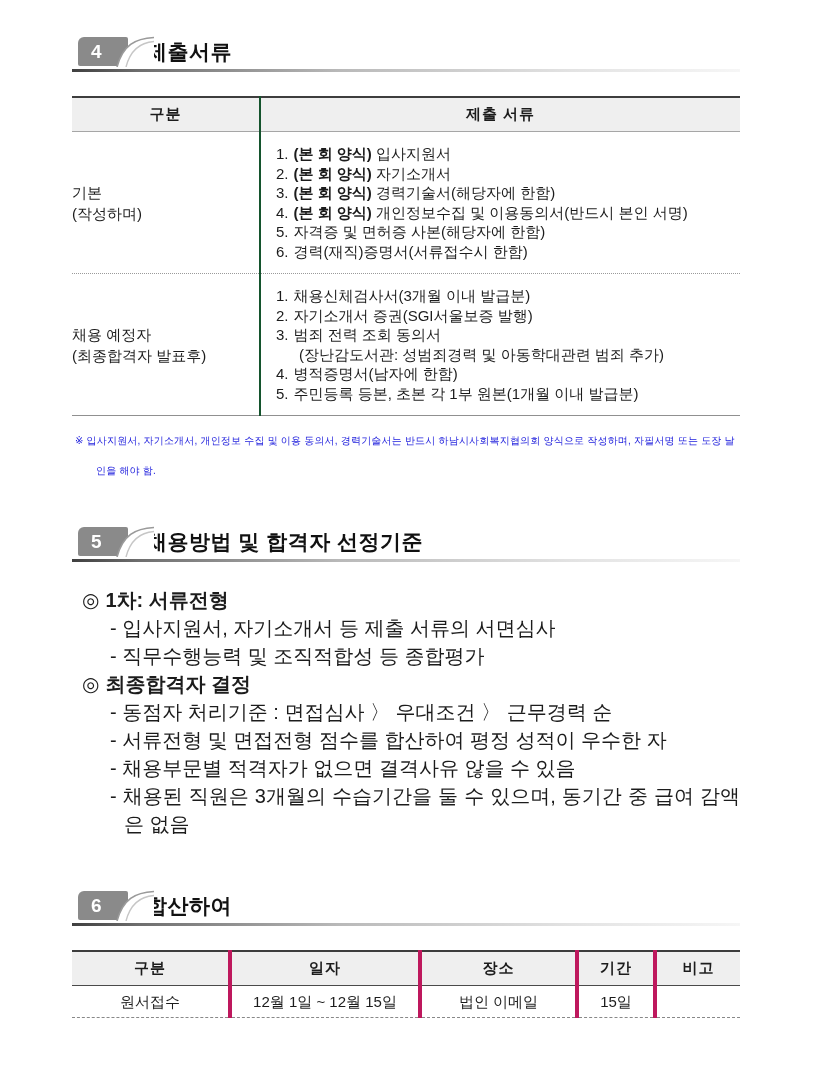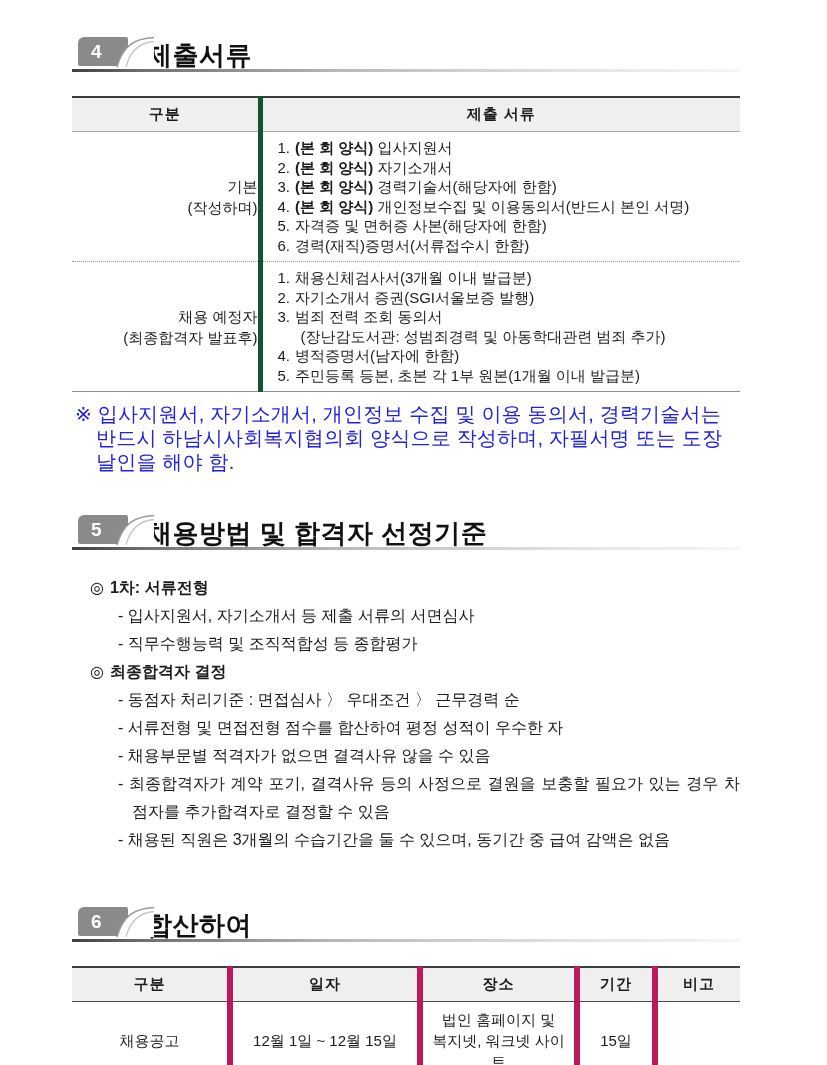--- a/index.html
+++ b/index.html
@@ -20,51 +20,51 @@
   }
   .sec-badge {
     position:absolute; left:6px; top:1px; width:50px; height:29px;
     background:#8a8a8a; border-radius:6px 2px 0 2px;
     color:#ffffff; font-weight:bold; font-size:19px;
     text-align:left; line-height:29px; padding-left:13px;
   }
   .sec-curl { position:absolute; left:42px; top:0; z-index:2; }
   .sec-title {
     position:absolute; left:74px; top:2px;
-    font-size:26px; font-weight:bold; letter-spacing:0.5px; color:#111;
+    font-size:21px; font-weight:bold; letter-spacing:0.5px; color:#111;
   }
 
   
   .doc-table {
     width:100%; border-collapse:collapse; table-layout:fixed;
     border-top:2px solid #3d3d3d; border-bottom:1px solid #909090;
     font-size:15px; margin-bottom:8px;
   }
   .doc-table col.c1 { width:188px; }
   .doc-table th {
     background:#efefef; border-bottom:1px solid #a6a6a6;
     font-weight:bold; font-size:15px; padding:7px 0; letter-spacing:1px;
   }
-  .doc-table th + th, .doc-table td + td { border-left:5px solid #14532d; }
-  .doc-table td { vertical-align:middle; padding:6px 0; }
-  .doc-table td.col-cat { text-align:right; line-height:21px; }
+  .doc-table th + th, .doc-table td + td { border-left:2px solid #14532d; }
+  .doc-table td { vertical-align:middle; padding:12px 0; }
+  .doc-table td.col-cat { text-align:left; line-height:21px; }
   .doc-table tbody tr + tr td { border-top:1px dotted #9a9a9a; }
   .doc-item { padding-left:15px; line-height:19.5px; }
   .doc-item .num { margin-right:5px; }
   .doc-item b { font-weight:bold; }
   .doc-sub { padding-left:38px; line-height:19.5px; }
 
   
   .notice {
-    margin:10px 0 0 3px; color:#2222dd; font-size:20px; line-height:24px;
+    margin:10px 0 0 3px; color:#2222dd; font-size:10px; line-height:30px;
     font-weight:500; padding-left:21px; text-indent:-21px; letter-spacing:0.2px;
   }
 
   
-  .sel-list { margin-left:18px; font-size:16px; line-height:28px; }
+  .sel-list { margin-left:10px; font-size:20px; line-height:28px; }
   .sel-heading .marker { margin-right:6px; }
   .sel-heading b { font-weight:bold; }
   .sel-sub {
     margin-left:28px; padding-left:14px; text-indent:-14px;
     text-align:justify;
   }
 
   
   .sch-table {
     width:100%; border-collapse:collapse; table-layout:fixed;
@@ -73,21 +73,21 @@
   }
   .sch-table col.s1 { width:158px; }
   .sch-table col.s2 { width:190px; }
   .sch-table col.s3 { width:157px; }
   .sch-table col.s4 { width:78px;  }
   .sch-table col.s5 { width:85px;  }
   .sch-table th {
     background:#efefef; font-weight:bold; padding:7px 0;
     border-bottom:1px solid #4a4a4a; letter-spacing:1px;
   }
-  .sch-table th + th, .sch-table td + td { border-left:6px solid #be185d; }
+  .sch-table th + th, .sch-table td + td { border-left:4px solid #be185d; }
   .sch-table td { padding:7px 2px; line-height:21px; white-space:pre-line; }
   .sch-table tbody tr + tr td { border-top:1px dotted #9a9a9a; }
   .sch-table tbody tr:last-child td { padding:5px 2px; }
 
   .section-5 { margin-top:40px; }
   .section-6 { margin-top:52px; }
   .sec-gap { height:14px; }
 </style>
 </head>
 <body>
@@ -162,21 +162,20 @@
     </div>
     <div class="sec-gap"></div>
     <div class="sel-list">
         <div class="sel-heading"><span class="marker">◎</span><b>1차: 서류전형</b></div>
         <div class="sel-sub">- 입사지원서, 자기소개서 등 제출 서류의 서면심사</div>
         <div class="sel-sub">- 직무수행능력 및 조직적합성 등 종합평가</div>
         <div class="sel-heading"><span class="marker">◎</span><b>최종합격자 결정</b></div>
         <div class="sel-sub">- 동점자 처리기준 : 면접심사 〉 우대조건 〉 근무경력 순</div>
         <div class="sel-sub">- 서류전형 및 면접전형 점수를 합산하여 평정 성적이 우수한 자</div>
         <div class="sel-sub">- 채용부문별 적격자가 없으면 결격사유 않을 수 있음</div>
-        <div class="sel-sub">- 최종합격자가 계약 포기, 결격사유 등의 사정으로 결원을 보충할 필요가 있는 경우 차점자를 추가합격자로 결정할 수 있음</div>
         <div class="sel-sub">- 채용된 직원은 3개월의 수습기간을 둘 수 있으며, 동기간 중 급여 감액은 없음</div>
       </div>
   </div>
 
   <div class="section-6">
     <div class="sec-header">
       <div class="sec-badge">6</div>
       <svg class="sec-curl" width="40" height="31" viewBox="0 0 40 31">
         <path d="M3,31 C9,9 21,2.5 40,1.5 L40,31 Z" fill="#ffffff"></path>
         <path d="M3,31 C9,9 21,2.5 40,1.5" stroke="#9a9a9a" stroke-width="1.6" fill="none"></path>
@@ -197,28 +196,20 @@
         <tr>
           <th>구분</th>
           <th>일자</th>
           <th>장소</th>
           <th>기간</th>
           <th>비고</th>
         </tr>
       </thead>
       <tbody>
           <tr>
-            <td>채용공고</td>
-            <td>12월 1일 ~ 12월 15일</td>
-            <td>법인 홈페이지 및
-복지넷, 워크넷 사이트</td>
-            <td>15일</td>
-            <td></td>
-          </tr>
-          <tr>
             <td>원서접수</td>
             <td>12월 1일 ~ 12월 15일</td>
             <td>법인 이메일</td>
             <td>15일</td>
             <td></td>
           </tr>
         </tbody>
     </table>
   </div>
 

